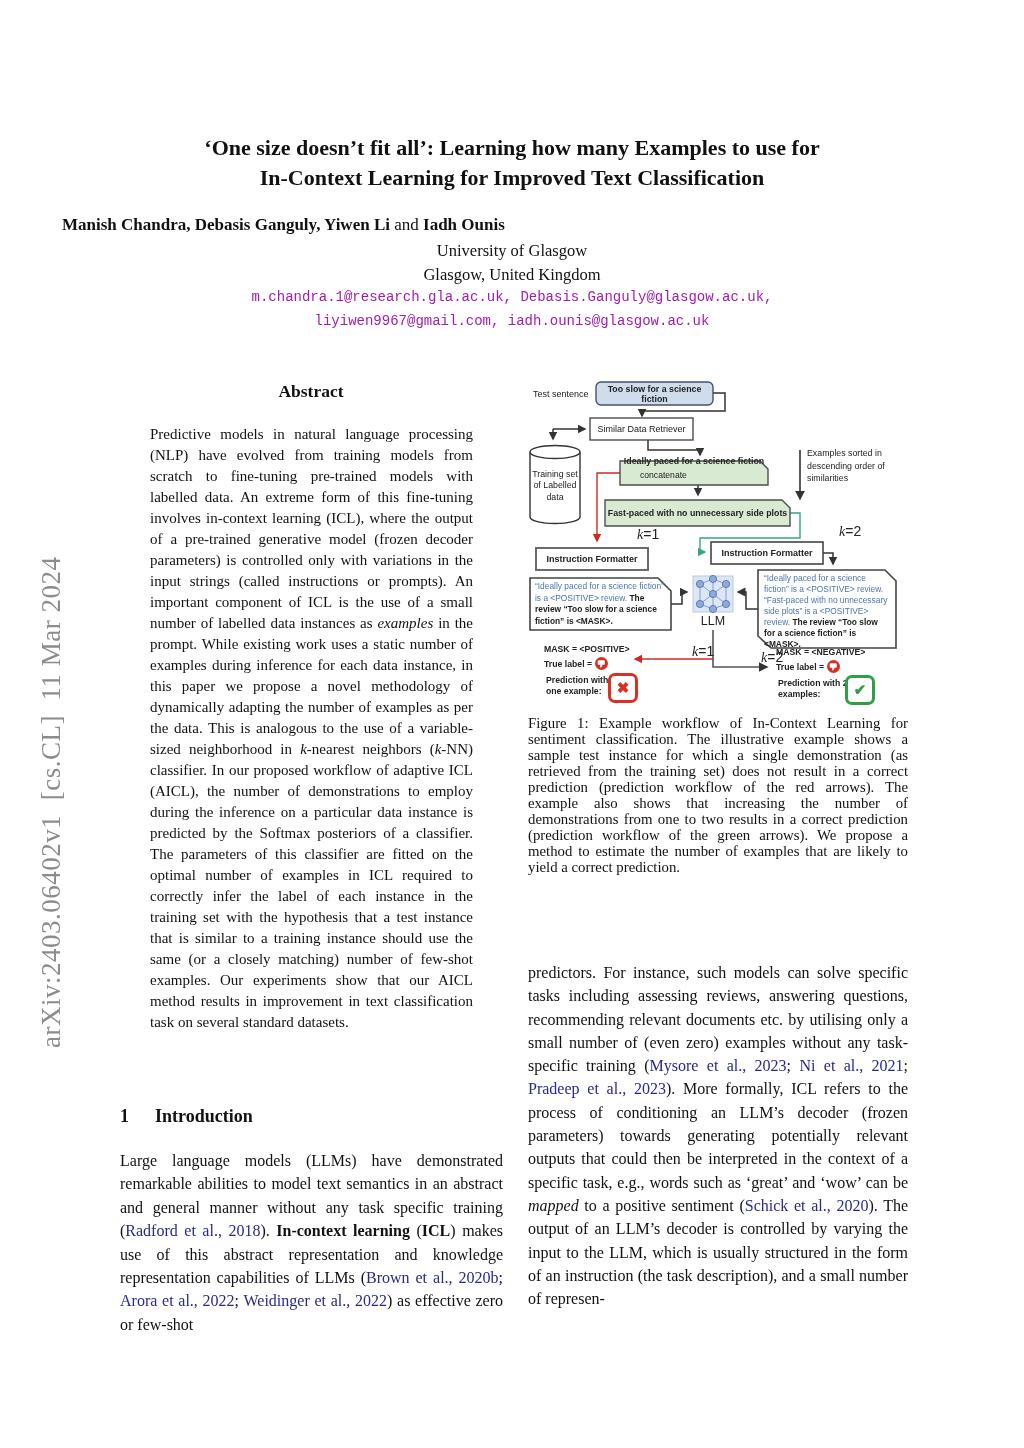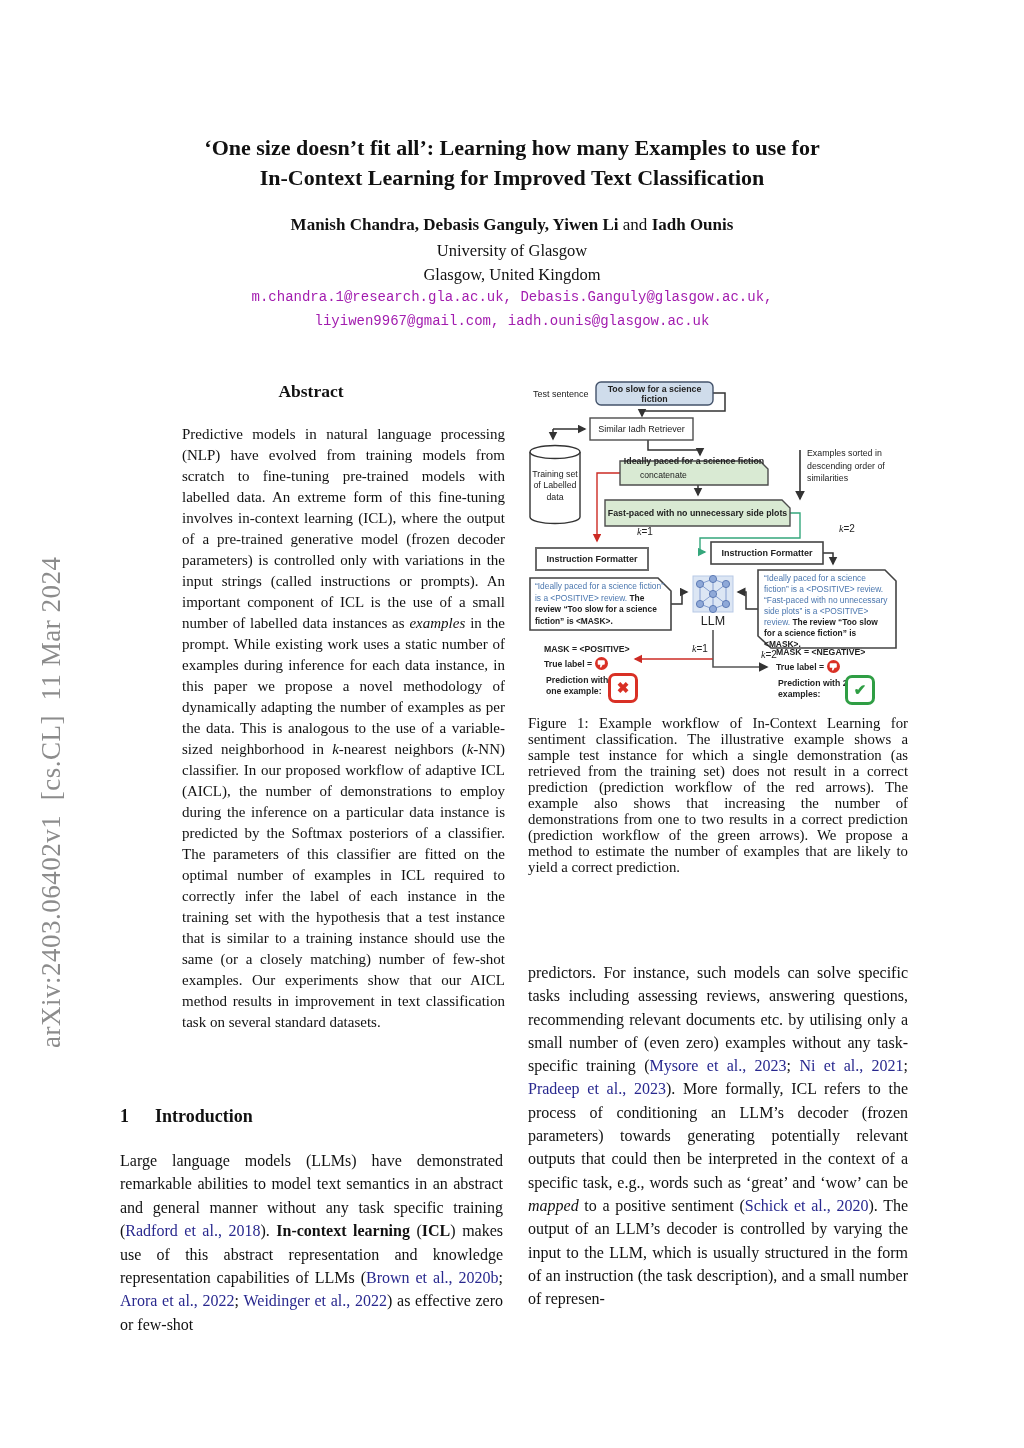--- a/index.html
+++ b/index.html
@@ -4,48 +4,48 @@
 <style>
   html,body{margin:0;padding:0;background:#e8e8e8;}
   .page{position:relative;width:1024px;height:1448px;background:#ffffff;margin:0 auto;
         font-family:"Liberation Serif",serif;color:#111;overflow:hidden;}
   
   .arxiv-banner{position:absolute;top:1048px;left:36px;transform:rotate(-90deg);
         transform-origin:0 0;font-size:27px;color:#8c8c8c;white-space:pre;letter-spacing:.5px;}
   
   .title{position:absolute;left:62px;top:133px;width:900px;text-align:center;
         font-size:22px;font-weight:bold;line-height:30px;}
-  .authors{position:absolute;left:62px;top:215px;width:900px;text-align:center;font-size:17px;}
+  .authors{position:absolute;left:62px;top:215px;width:900px;text-align:left;font-size:17px;}
   .affil1{position:absolute;left:62px;top:241px;width:900px;text-align:center;font-size:16.5px;}
   .affil2{position:absolute;left:62px;top:265px;width:900px;text-align:center;font-size:16.5px;}
   .email{position:absolute;left:62px;width:900px;text-align:center;
         font-family:"Liberation Mono",monospace;font-size:14px;color:#a21caf;}
   .email1{top:289px;} .email2{top:313px;}
   
   .abstract-heading{position:absolute;left:120px;top:381px;width:382px;text-align:center;
         font-size:17.5px;font-weight:bold;}
   .abstract-body{position:absolute;left:150px;top:424px;width:323px;font-size:15px;
-        line-height:21px;text-align:justify;margin-left:32px;}
+        line-height:21px;text-align:justify;}
   .intro-heading{position:absolute;left:120px;top:1106px;width:382px;font-size:18px;font-weight:bold;}
   .intro-heading .secnum{margin-right:26px;}
   .intro-body{position:absolute;left:120px;top:1149px;width:383px;font-size:16px;
         line-height:23.4px;text-align:justify;}
   .right-body{position:absolute;left:528px;top:961px;width:380px;font-size:16px;
         line-height:23.3px;text-align:justify;}
   .caption{position:absolute;left:528px;top:715px;width:380px;font-size:14.8px;
         line-height:16px;text-align:justify;}
   
   .s-b{font-weight:bold;} .s-i{font-style:italic;}
   .s-c{color:#28288e;}
   
   .figure{position:absolute;left:528px;top:378px;width:378px;height:337px;}
   .fig-svg{position:absolute;left:0;top:0;}
   .ftext{position:absolute;font-family:"Liberation Sans",sans-serif;color:#222;}
   .fcenter{display:flex;align-items:center;justify-content:center;text-align:center;}
-  .k-label{display:block;font-size:10px;padding-left:37px;}
+  .k-label{display:block;font-size:14px;padding-left:37px;}
   .k-label::first-letter{font-style:italic;font-family:"Liberation Serif",serif;}
   .prompt-blue{color:#4a76ae;}
   .prompt-black{font-weight:bold;color:#1c1c1c;}
   .badge{position:absolute;width:24px;height:24px;border-radius:7px;background:#fff;
         display:flex;align-items:center;justify-content:center;font-size:15px;font-weight:bold;}
   .badge-x{border:3px solid #d93025;color:#d93025;}
   .badge-check{border:3px solid #2f9e44;color:#2f9e44;}
   .thumb{display:inline-block;vertical-align:-3px;margin-left:3px;}
 </style>
 </head>
@@ -135,21 +135,21 @@
             <circle cx="185" cy="216" r="3.6"></circle>
           <circle cx="185" cy="231" r="3.6"></circle>
             <circle cx="198" cy="206" r="3.6"></circle>
           <circle cx="198" cy="226" r="3.6"></circle>
         </g>
       </g>
     </svg>
 
     <div class="ftext" style="left:5px;top:11px;width:62px;font-size:9px;">Test sentence</div>
     <div class="ftext fcenter" style="left:68px;top:4px;width:117px;height:23px;font-size:8.8px;font-weight:600;">Too slow for a science fiction</div>
-    <div class="ftext fcenter" style="left:62px;top:40px;width:103px;height:22px;font-size:9px;">Similar Iadh Retriever</div>
+    <div class="ftext fcenter" style="left:62px;top:40px;width:103px;height:22px;font-size:9px;">Similar Data Retriever</div>
     <div class="ftext fcenter" style="left:2px;top:80px;width:50px;height:56px;font-size:8.8px;line-height:1.3;">Training set of Labelled data</div>
     <div class="ftext fcenter" style="left:92px;top:71px;width:148px;height:24px;font-size:8.8px;font-weight:600;">Ideally paced for a science fiction</div>
     <div class="ftext" style="left:112px;top:92px;width:55px;font-size:8.6px;">concatenate</div>
     <div class="ftext fcenter" style="left:77px;top:122px;width:185px;height:26px;font-size:8.8px;font-weight:600;">Fast-paced with no unnecessary side plots</div>
     <div class="ftext" style="left:279px;top:69px;width:100px;font-size:8.8px;line-height:12.5px;">Examples sorted in descending order of similarities</div>
     <div class="ftext k-label" style="left:72px;top:148px;">k=1</div>
     <div class="ftext k-label" style="left:274px;top:145px;">k=2</div>
     <div class="ftext fcenter" style="left:8px;top:170px;width:112px;height:22px;font-size:9px;font-weight:600;">Instruction Formatter</div>
     <div class="ftext fcenter" style="left:183px;top:164px;width:112px;height:22px;font-size:9px;font-weight:600;">Instruction Formatter</div>
     <div class="ftext" style="left:7px;top:203px;width:130px;font-size:8.4px;line-height:11.5px;"><span class="prompt-blue">“Ideally paced for a science fiction” is a &lt;POSITIVE&gt; review. </span><span class="prompt-black">The review “Too slow for a science fiction” is &lt;MASK&gt;.</span></div>

